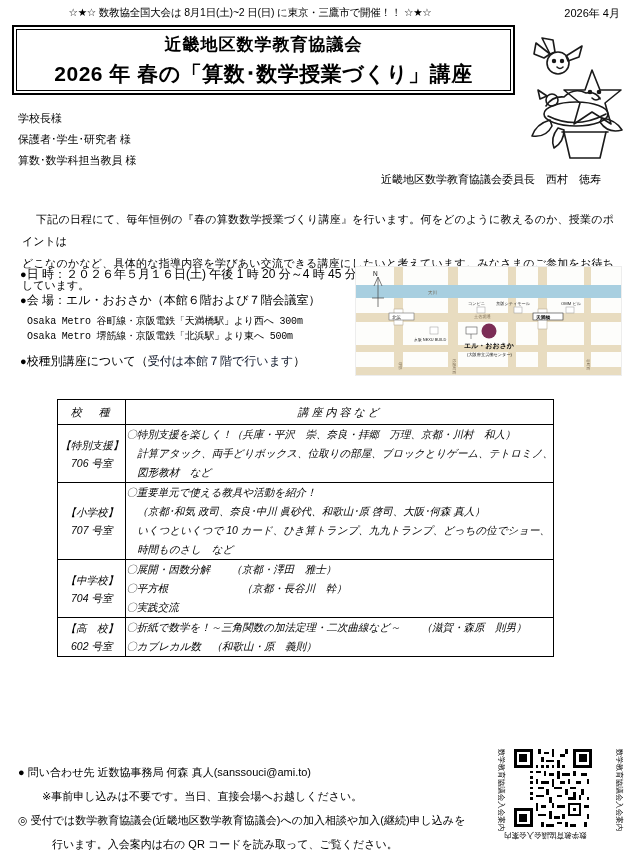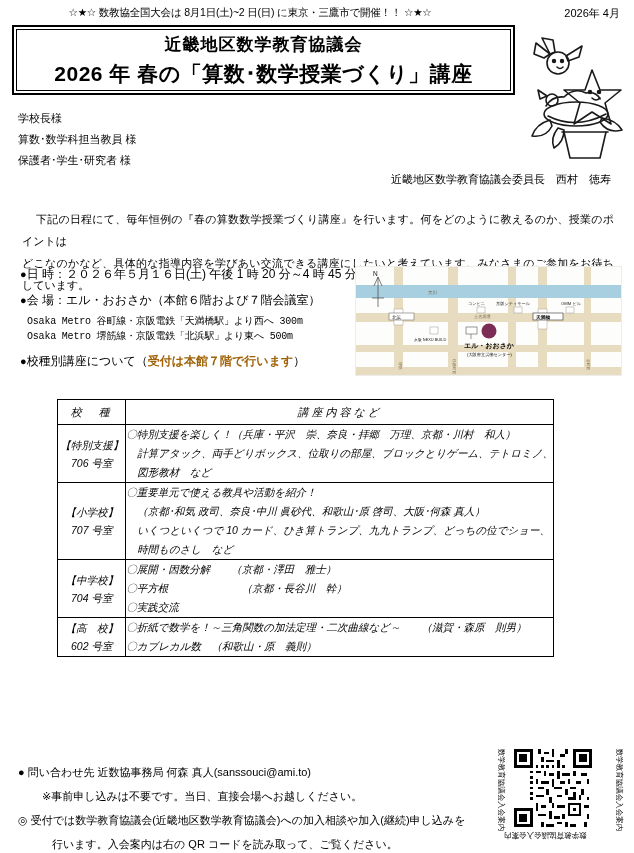--- a/index.html
+++ b/index.html
@@ -85,21 +85,21 @@
   
   .addressee {
     position: absolute;
     left: 18px;
     top: 108px;
     font-size: 11px;
     line-height: 21px;
   }
   .signature {
     position: absolute;
-    right: 23px;
+    right: 33px;
     top: 172px;
     font-size: 11px;
     white-space: nowrap;
   }
 
   
   .intro {
     position: absolute;
     left: 22px;
     top: 208px;
@@ -123,21 +123,21 @@
   .det-row.tight { margin-bottom: 5px; }
   .bullet { font-size: 11px; }
   .sub-line {
     font-family: "Liberation Mono", "DejaVu Sans Mono", monospace;
     font-size: 10px;
     line-height: 15px;
     padding-left: 7px;
     letter-spacing: -0.2px;
     white-space: nowrap;
   }
-  .red { color: #a16207; font-weight: bold; }
+  .red { color: #0f172a; font-weight: normal; }
 
   
   .map-box {
     position: absolute;
     left: 355px;
     top: 266px;
     width: 265px;
     height: 108px;
     background: #fdfdfb;
     border: 1px solid #ededed;
@@ -273,22 +273,22 @@
         <path d="M42 104 L88 104"></path>
 
         <circle cx="32" cy="72" r="6"></circle>
         <path d="M27 68 L18 62 L20 71 Z"></path>
       </g>
     </svg>
   </div>
 
   <div class="addressee">
     <div>学校長様</div>
+    <div>保護者･学生･研究者 様</div>
     <div>算数･数学科担当教員 様</div>
-    <div>保護者･学生･研究者 様</div>
   </div>
   <div class="signature">近畿地区数学教育協議会委員長　西村　徳寿</div>
 
   <div class="intro">
     <p class="indent">下記の日程にて、毎年恒例の『春の算数数学授業づくり講座』を行います。何をどのように教えるのか、授業のポイントは</p>
     <p>どこなのかなど、具体的な指導内容を学びあい交流できる講座にしたいと考えています。みなさまのご参加をお待ちしています。</p>
   </div>
 
   <div class="details">
 

